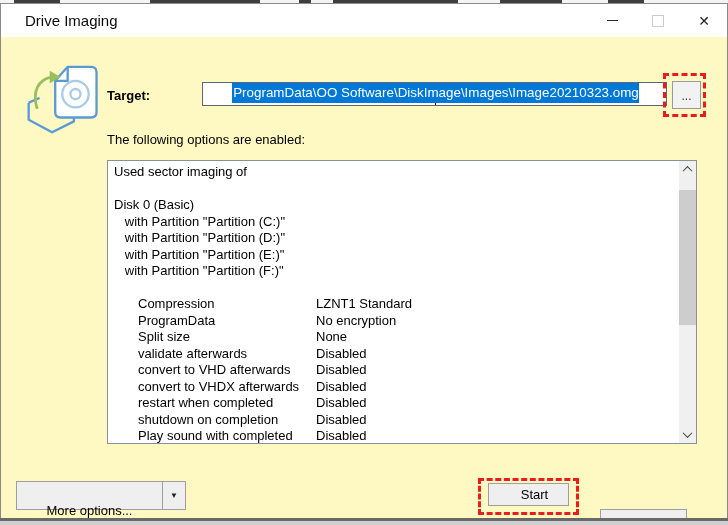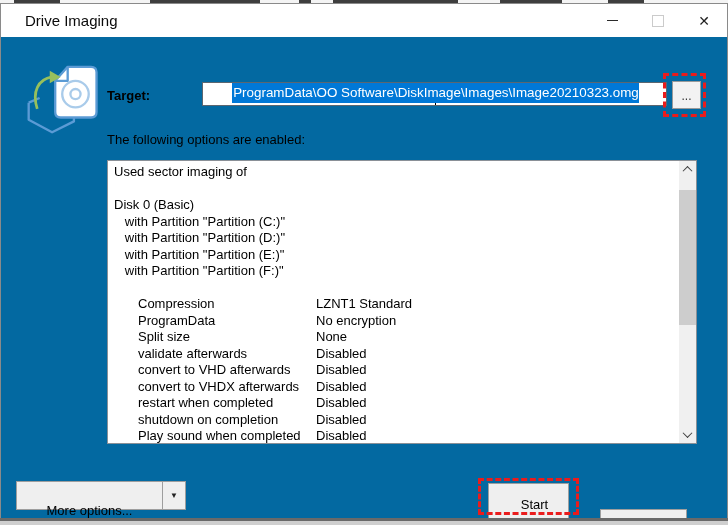--- a/index.html
+++ b/index.html
@@ -4,21 +4,21 @@
 <style>
   html,body{margin:0;padding:0;background:#d9d9d9;}
   .screen{position:relative;width:728px;height:525px;overflow:hidden;
           font-family:"Liberation Sans","DejaVu Sans",sans-serif;background:#fff;}
   
   .top-strip{position:absolute;top:0;left:0;width:728px;height:3px;background:#f4f4f4;}
   .top-strip .frag{position:absolute;top:0;height:3px;background:#3e3e3e;}
   .bottom-strip{position:absolute;top:518px;left:0;width:728px;height:7px;background:#cfcfcf;}
   .bottom-strip .band{position:absolute;top:0;left:0;width:728px;height:3px;background:#696969;}
 
-  .dialog{position:absolute;top:3px;left:0;width:726px;height:515px;background:#0369a1;
+  .dialog{position:absolute;top:3px;left:0;width:726px;height:515px;background:#fef9c3;
           border:1px solid #8a8a8a;box-sizing:content-box;}
 
   
   .titlebar{position:absolute;top:0;left:0;width:726px;height:33px;background:#fff;}
   .title{position:absolute;left:24px;top:0;line-height:33px;font-size:15px;color:#0a0a0a;}
   .caption{position:absolute;right:0;top:0;height:33px;display:flex;}
   .capbtn{width:46px;height:33px;display:flex;align-items:center;justify-content:center;}
   .min-glyph{width:11px;height:0;border-top:1px solid #2b2b2b;display:block;}
   .max-glyph{width:10px;height:10px;border:1px solid #cbcbcb;display:block;background:#fff;}
   .close-glyph{font-size:14px;color:#1f1f1f;font-weight:400;}
@@ -55,21 +55,21 @@
   .chev-down{transform:rotate(225deg) translate(1px,1px);}
   .sb-thumb{position:absolute;left:0;top:29px;width:17px;height:135px;background:#cdcdcd;}
 
   
   .btn{position:absolute;background:#efefef;border:1px solid #9e9e9e;box-sizing:border-box;
        font-size:13px;color:#000;display:flex;align-items:center;justify-content:center;}
   .more-btn{left:15px;top:477px;width:170px;height:29px;padding:0;}
   .more-main{flex:1;text-align:center;margin-top:30px;}
   .more-divider{width:1px;height:27px;background:#9e9e9e;}
   .more-arrow{width:22px;text-align:center;font-size:8px;color:#222;}
-  .start-btn{left:487px;top:479px;width:81px;height:42px;padding-left:12px;}
+  .start-btn{left:487px;top:479px;width:81px;height:23px;padding-left:12px;}
   .cancel-btn{left:599px;top:505px;width:87px;height:27px;}
 </style>
 </head>
 <body>
 
 <div class="screen">
 
   <div class="top-strip">
     <div class="frag" style="left:14px;width:46px;"></div>
     <div class="frag" style="left:150px;width:110px;"></div>
@@ -132,21 +132,21 @@
           <div class="list-line">   with Partition "Partition (F:)"</div>
           <div class="list-line">&nbsp;</div>
           <div class="list-line"><span class="k">Compression</span><span class="v">LZNT1 Standard</span></div>
           <div class="list-line"><span class="k">ProgramData</span><span class="v">No encryption</span></div>
           <div class="list-line"><span class="k">Split size</span><span class="v">None</span></div>
           <div class="list-line"><span class="k">validate afterwards</span><span class="v">Disabled</span></div>
           <div class="list-line"><span class="k">convert to VHD afterwards</span><span class="v">Disabled</span></div>
           <div class="list-line"><span class="k">convert to VHDX afterwards</span><span class="v">Disabled</span></div>
           <div class="list-line"><span class="k">restart when completed</span><span class="v">Disabled</span></div>
           <div class="list-line"><span class="k">shutdown on completion</span><span class="v">Disabled</span></div>
-          <div class="list-line"><span class="k">Play sound when completed</span><span class="v">Disabled</span></div>
+          <div class="list-line"><span class="k">Play sound with completed</span><span class="v">Disabled</span></div>
         </div>
       <div class="scrollbar">
         <div class="sb-btn sb-up">
           <span class="chev chev-up"></span>
         </div>
         <div class="sb-thumb"></div>
         <div class="sb-btn sb-down">
           <span class="chev chev-down"></span>
         </div>
       </div>

